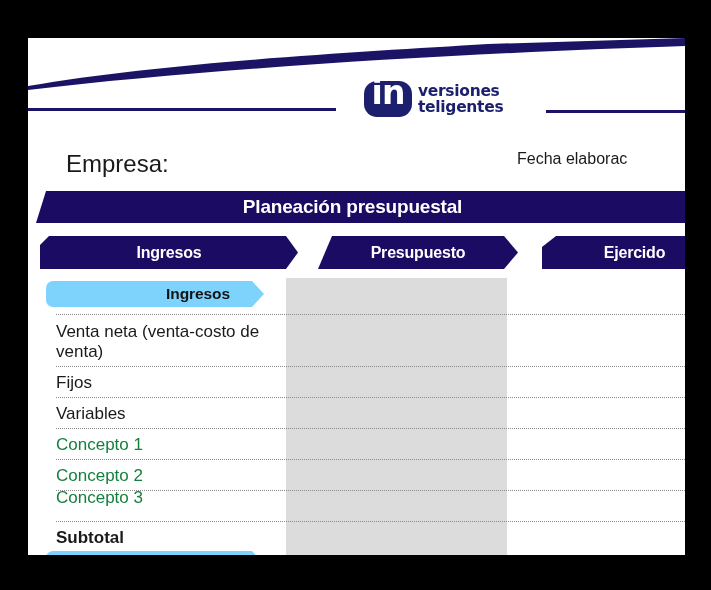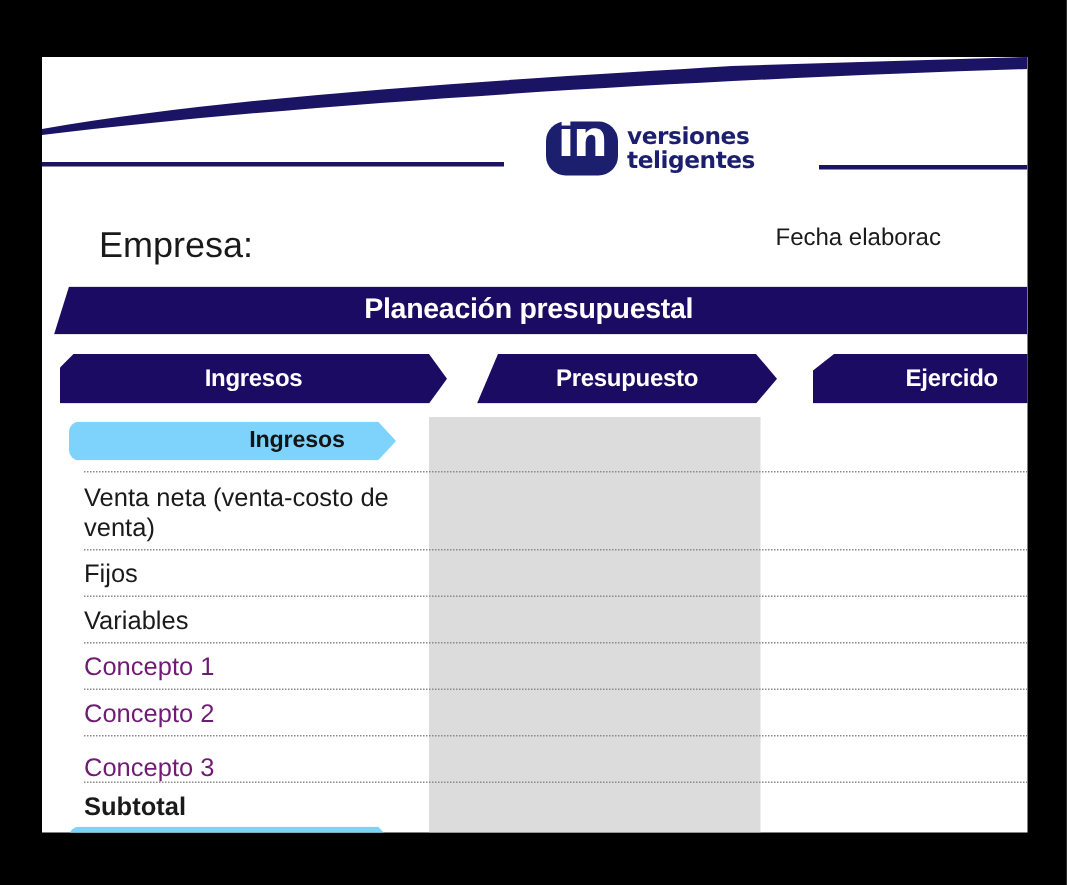--- a/index.html
+++ b/index.html
@@ -203,21 +203,21 @@
 
   .row-label {
     position: absolute;
     left: 28px;
     width: 228px;
     font-size: 17px;
     color: #1a1a1a;
     line-height: 1.15;
   }
   .row-label.placeholder {
-    color: #701a75;
+    color: #15803d;
   }
   .row-label.bold {
     font-weight: bold;
   }
 
   
   .section-banner {
     position: absolute;
     left: 18px;
     width: 218px;
@@ -293,21 +293,21 @@
       <div class="row-line" style="top:150px;"></div>
       <div class="row-line" style="top:181px;"></div>
       <div class="row-line" style="top:212px;"></div>
       <div class="row-line" style="top:243px;"></div>
 
       <div class="row-label" style="top:44px;">Venta neta (venta-costo de venta)</div>
       <div class="row-label" style="top:95px;">Fijos</div>
       <div class="row-label" style="top:126px;">Variables</div>
       <div class="row-label placeholder" style="top:157px;">Concepto 1</div>
       <div class="row-label placeholder" style="top:188px;">Concepto 2</div>
-      <div class="row-label placeholder" style="top:224px;">Concepto 3</div>
+      <div class="row-label placeholder" style="top:210px;">Concepto 3</div>
       <div class="row-label bold" style="top:250px;">Subtotal</div>
 
       <div class="section-banner" style="top:273px;"></div>
 
     </div>
 
   </div>
 </div>
 
 </body></html>

